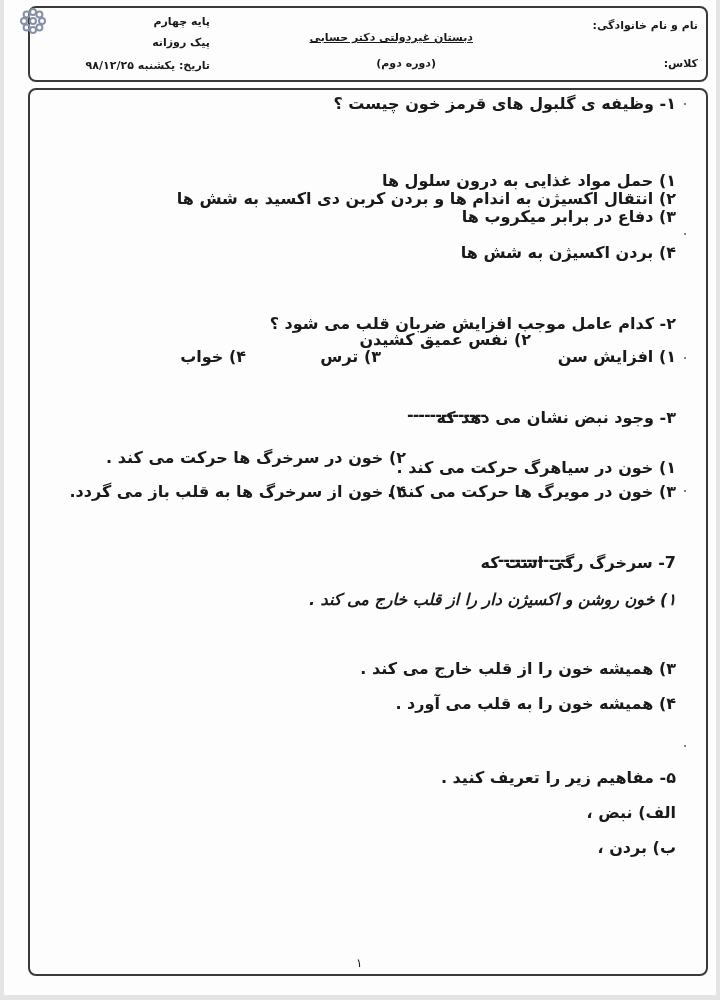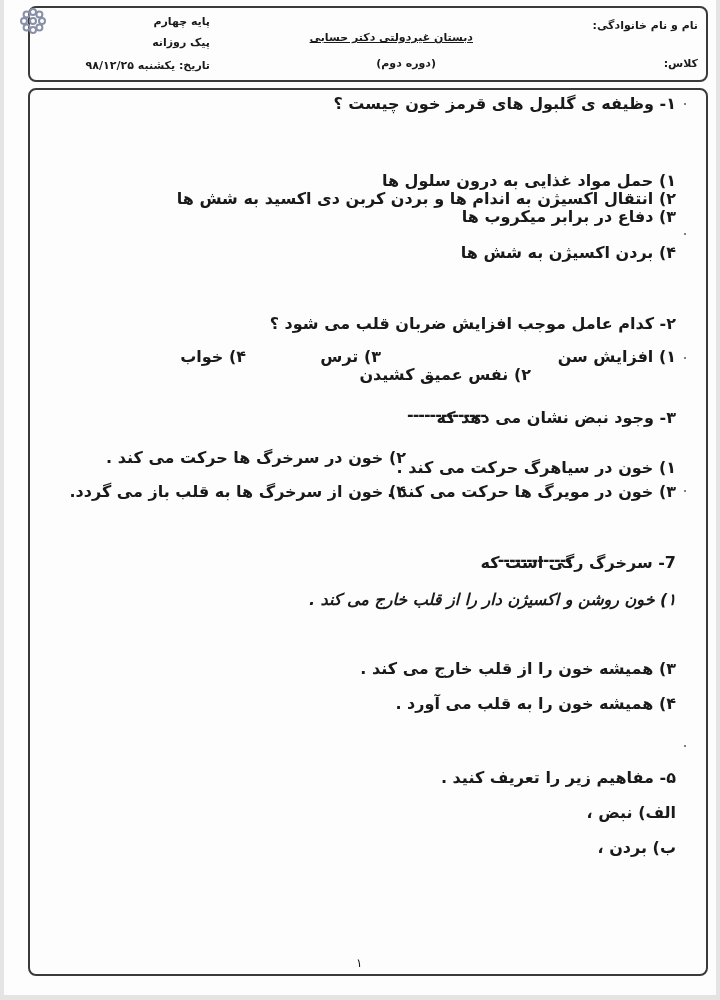--- a/index.html
+++ b/index.html
@@ -69,21 +69,21 @@
   <div class="body-box"></div>
 
   <span class="t" style="right:40px; top:96px;">۱-  وظیفه ی گلبول های قرمز خون چیست ؟</span>
   <span class="t" style="right:40px; top:135px;margin-top:38px;">۱) حمل مواد غذایی به درون سلول ها</span>
   <span class="t" style="right:40px; top:163px;margin-top:28px;">۲) انتقال اکسیژن به اندام ها و بردن کربن دی اکسید به شش ها</span>
   <span class="t" style="right:40px; top:209px;">۳) دفاع در برابر میکروب ها</span>
   <span class="t" style="right:40px; top:245px;">۴) بردن اکسیژن به شش ها</span>
 
   <span class="t" style="right:40px; top:316px;">۲- کدام عامل  موجب افزایش ضربان قلب می شود ؟</span>
   <span class="t" style="right:40px; top:349px;">۱)  افزایش سن</span>
-  <span class="t" style="right:185px; top:367px;margin-left:20px;">۲) نفس عمیق کشیدن</span>
+  <span class="t" style="right:185px; top:332px;margin-left:20px;">۲) نفس عمیق کشیدن</span>
   <span class="t" style="right:335px; top:349px;">۳) ترس</span>
   <span class="t" style="right:470px; top:349px;">۴) خواب</span>
 
   <span class="t" style="right:40px; top:410px;">۳-  وجود نبض نشان می دهد  که</span>
   <span class="t dash" style="right:230px; top:407px;">--------------</span>
   <span class="t" style="right:40px; top:450px;margin-top:10px;">۱) خون در سیاهرگ حرکت می کند .</span>
   <span class="t" style="right:310px; top:450px;">۲) خون در سرخرگ ها  حرکت می کند .</span>
   <span class="t" style="right:40px; top:484px;">۳) خون در مویرگ ها  حرکت  می کند .</span>
   <span class="t" style="right:310px; top:484px;">۴) خون از سرخرگ ها به قلب باز می گردد.</span>
 

